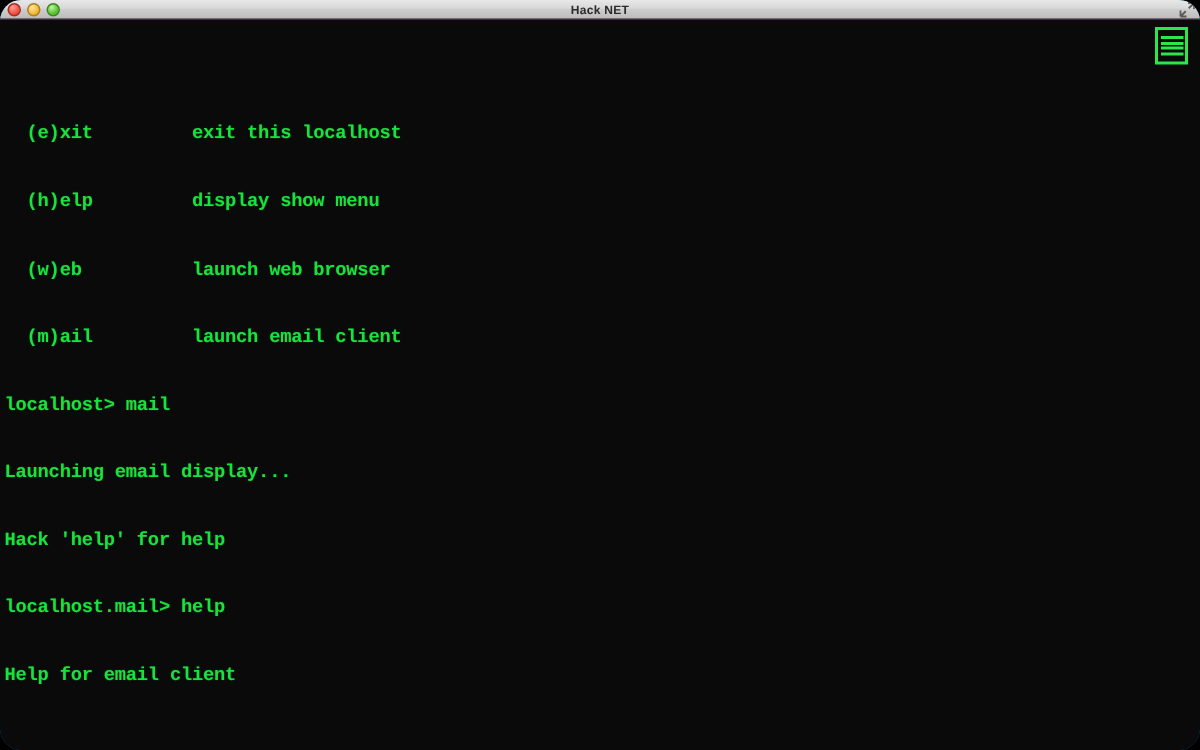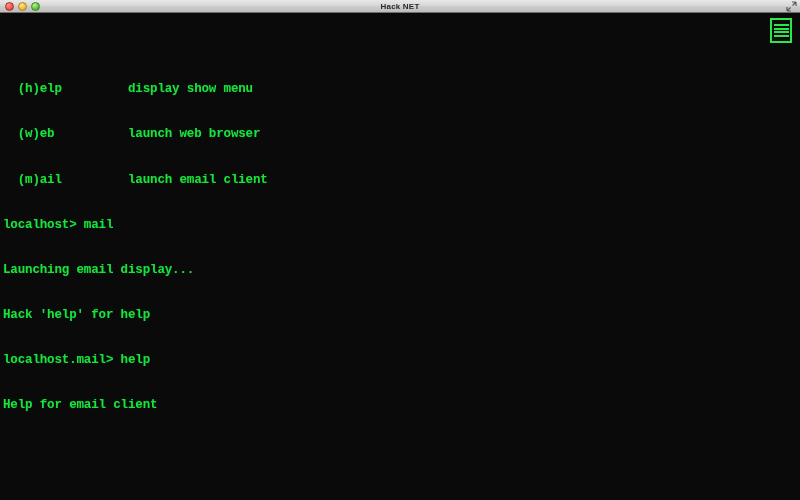--- a/index.html
+++ b/index.html
@@ -13,20 +13,21 @@
     overflow: hidden;
     font-family: "Liberation Mono", "DejaVu Sans Mono", monospace;
   }
 
   #window {
     position: relative;
     width: 800px;
     height: 500px;
     overflow: hidden;
     background: #0369a1;
+    border-radius: 14px;
   }
 
   
   #titlebar {
     position: relative;
     height: 13px;
     width: 100%;
     background: linear-gradient(to bottom, #e8e8e8 0%, #d8d8d8 45%, #cdcdcd 52%, #bdbdbd 100%);
     border-bottom: 1px solid #6e6e6e;
     box-sizing: border-box;
@@ -144,20 +145,21 @@
     <svg id="resize-glyph" viewBox="0 0 11 11">
       <path d="M10 1 L10 5 M10 1 L6 1 M10 1 L6.5 4.5" stroke="#5a5a5a" stroke-width="1.2" fill="none"></path>
       <path d="M1 10 L5 10 M1 10 L1 6 M1 10 L4.5 6.5" stroke="#5a5a5a" stroke-width="1.2" fill="none"></path>
     </svg>
   </div>
 
   <div id="terminal">
 
     <div id="screen">
       <div class="line"></div>
+      <div class="line">  (e)xit         exit this localhost</div>
       <div class="line">  (h)elp         display show menu</div>
       <div class="line">  (w)eb          launch web browser</div>
       <div class="line">  (m)ail         launch email client</div>
       <div class="line">localhost&gt; mail</div>
       <div class="line">Launching email display...</div>
       <div class="line">Hack 'help' for help</div>
       <div class="line">localhost.mail&gt; help</div>
       <div class="line">Help for email client</div>
       
       

